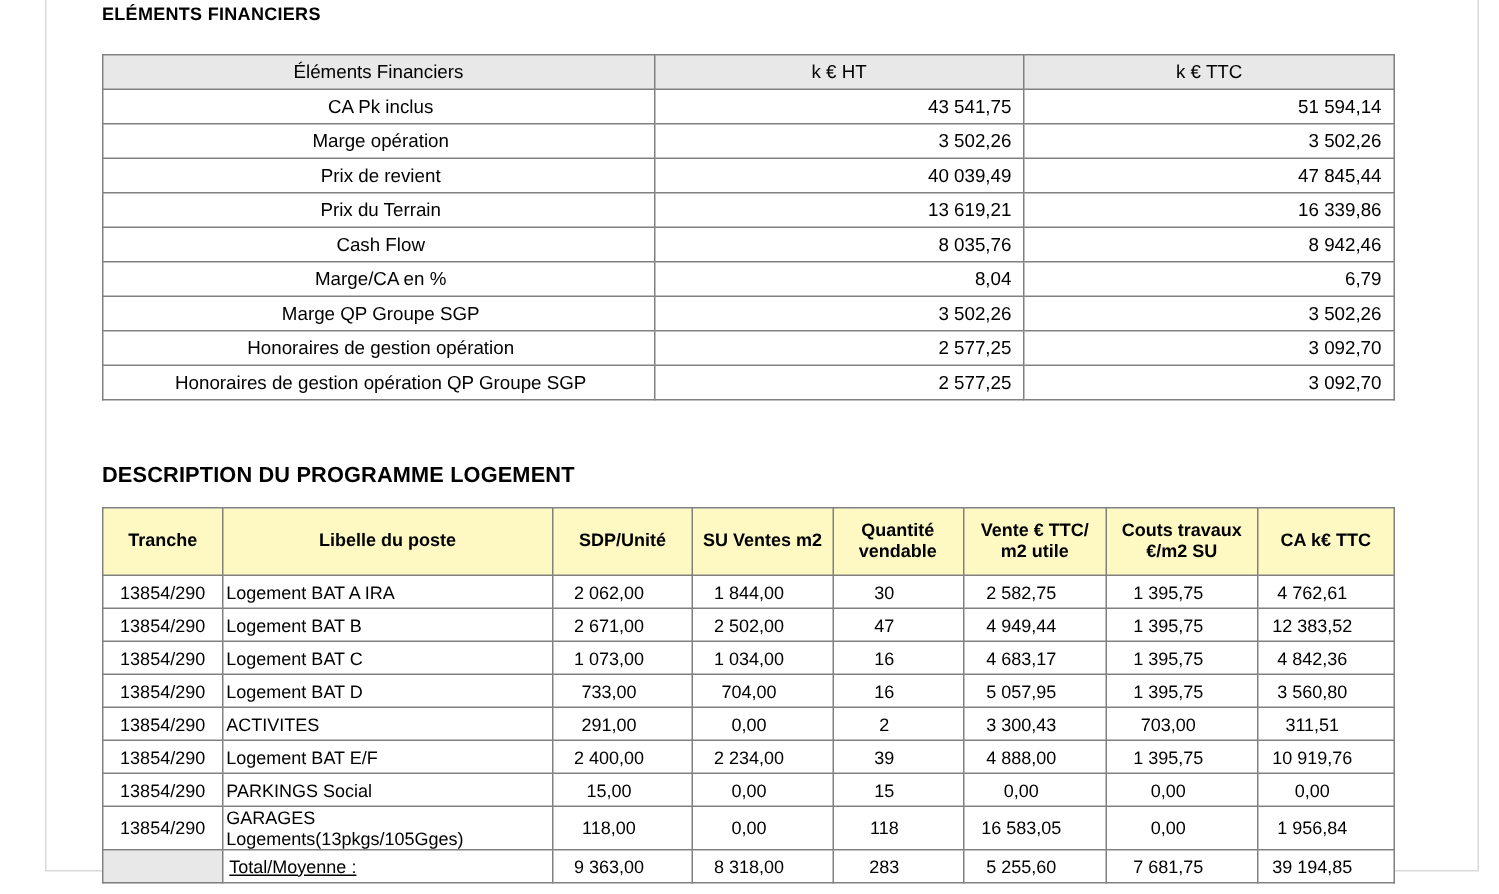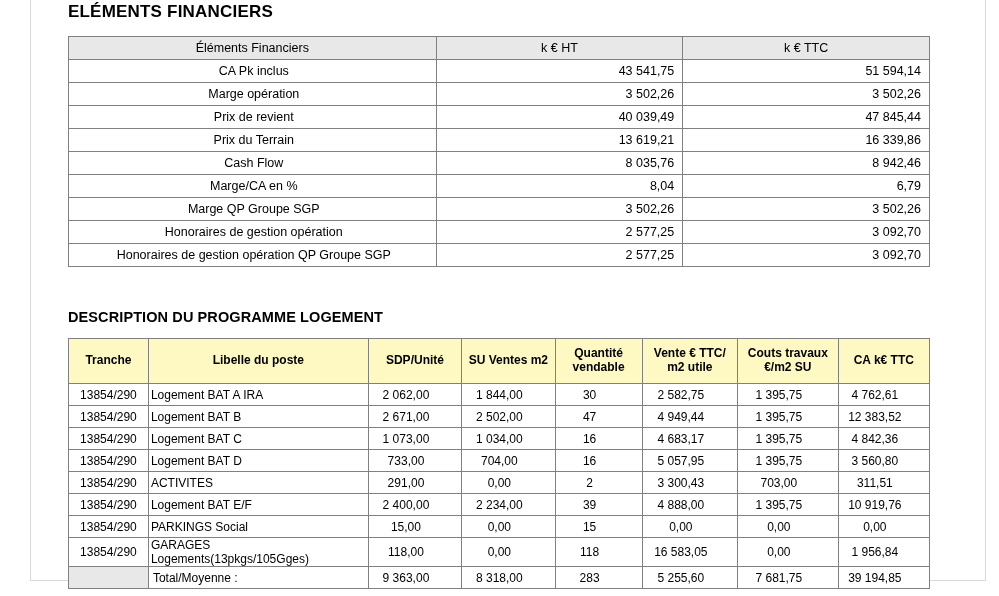--- a/index.html
+++ b/index.html
@@ -38,21 +38,21 @@
   }
   .rule-bottom {
     position: absolute;
     left: 30px; top: 580px;
     width: 956px; height: 1px;
     background: #d9d9d9;
   }
 
   h1.section-title {
     margin: 0;
-    font-size: 17px;
+    font-size: 12px;
     font-weight: bold;
     letter-spacing: 0.2px;
   }
   h2.section-title {
     margin: 0;
     font-size: 14.5px;
     font-weight: bold;
     letter-spacing: 0.1px;
   }
 
@@ -149,20 +149,21 @@
 
   #prog-table tr.total td {
     background: #ffffff;
   }
   #prog-table tr.total td.tranche {
     background: #e8e8e8;
   }
   #prog-table tr.total td.poste {
     text-align: left;
     padding-left: 4px;
+    text-decoration: underline;
   }
 </style>
 </head>
 <body>
 
 <div class="page">
 
   <div class="rule-left"></div>
   <div class="rule-right"></div>
   <div class="rule-bottom"></div>

